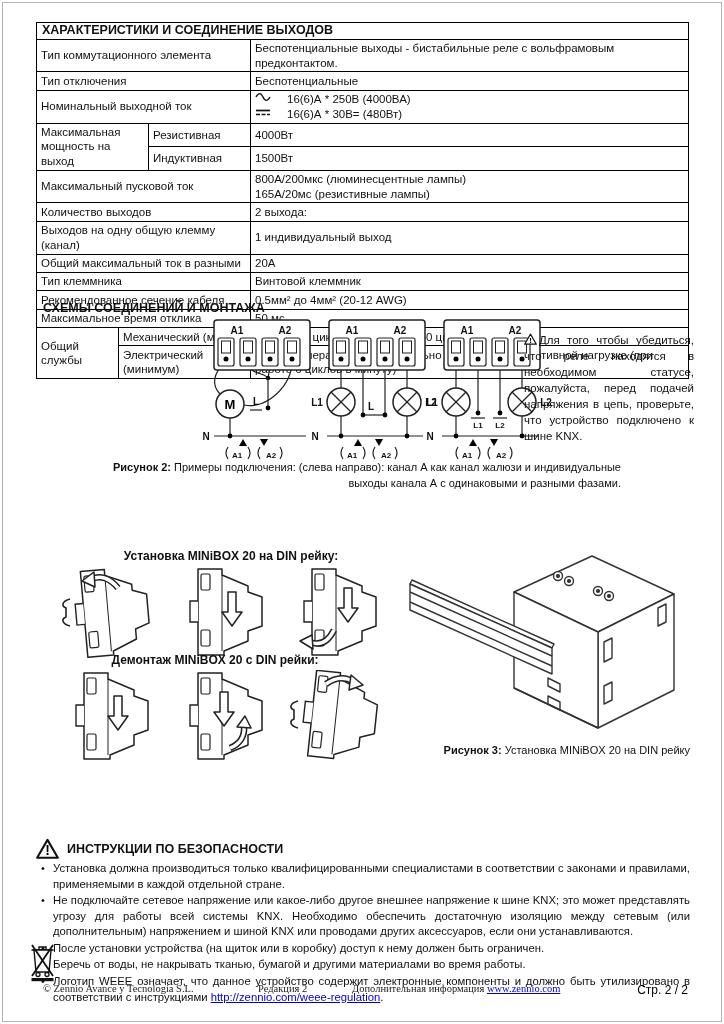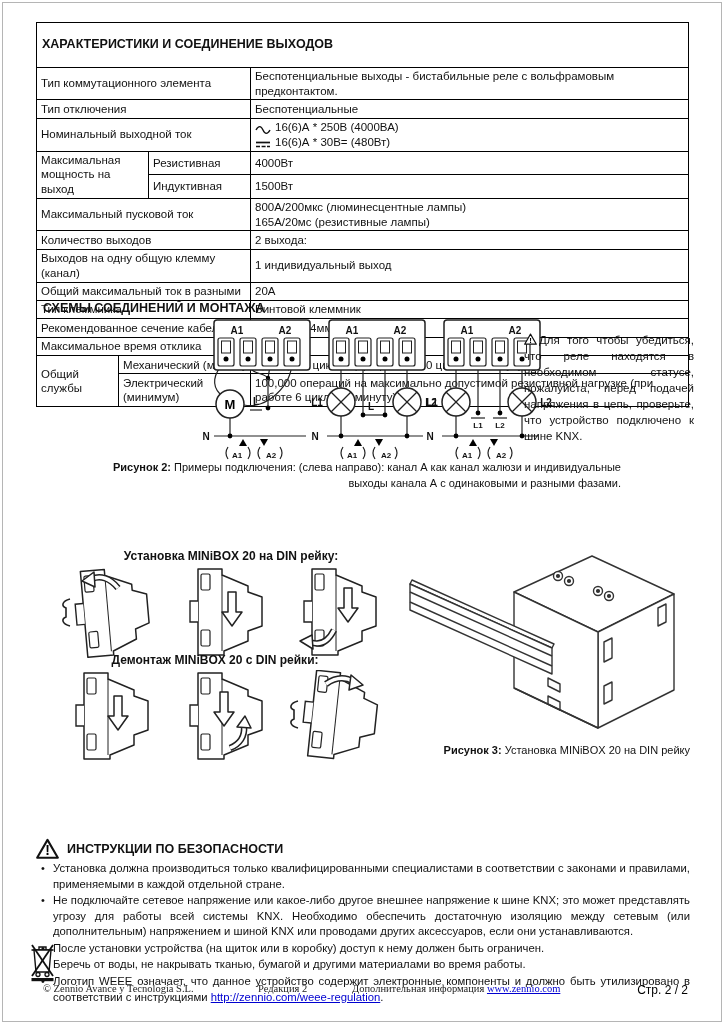--- a/index.html
+++ b/index.html
@@ -4,23 +4,23 @@
 <style>
   html,body{margin:0;padding:0;background:#fff;}
   .page{position:relative;width:724px;height:1024px;background:#fff;
         font-family:"Liberation Sans",sans-serif;color:#111;overflow:hidden;}
   .page-border{position:absolute;inset:2px;border:1px solid #b5b5b5;pointer-events:none;}
 
   
   .spec-table{position:absolute;left:36px;top:22px;width:652px;border-collapse:collapse;
               table-layout:fixed;font-size:11.5px;line-height:1.25;}
   .spec-table td{border:1px solid #000;padding:1.5px 4px;vertical-align:middle;}
-  .spec-table td.hdr{font-weight:bold;font-size:12.5px;padding:14px 5px;}
+  .spec-table td.hdr{font-weight:bold;font-size:12.5px;padding:0 5px;}
   .spec-table td.clip{white-space:nowrap;overflow:hidden;}
-  .icon-line{display:flex;align-items:flex-end;gap:4px;}
+  .icon-line{display:flex;align-items:flex-start;gap:16px;}
   .icon-line svg{flex:0 0 auto;}
 
   
   .sec-heading{position:absolute;font-weight:bold;font-size:12.5px;}
 
   
   .wiring{position:absolute;top:318px;}
   .warn-block{position:absolute;left:524px;top:320px;width:170px;font-size:11.5px;
               line-height:1.4;text-align:justify;}
   .warn-inline{vertical-align:-1px;margin-right:2px;}

